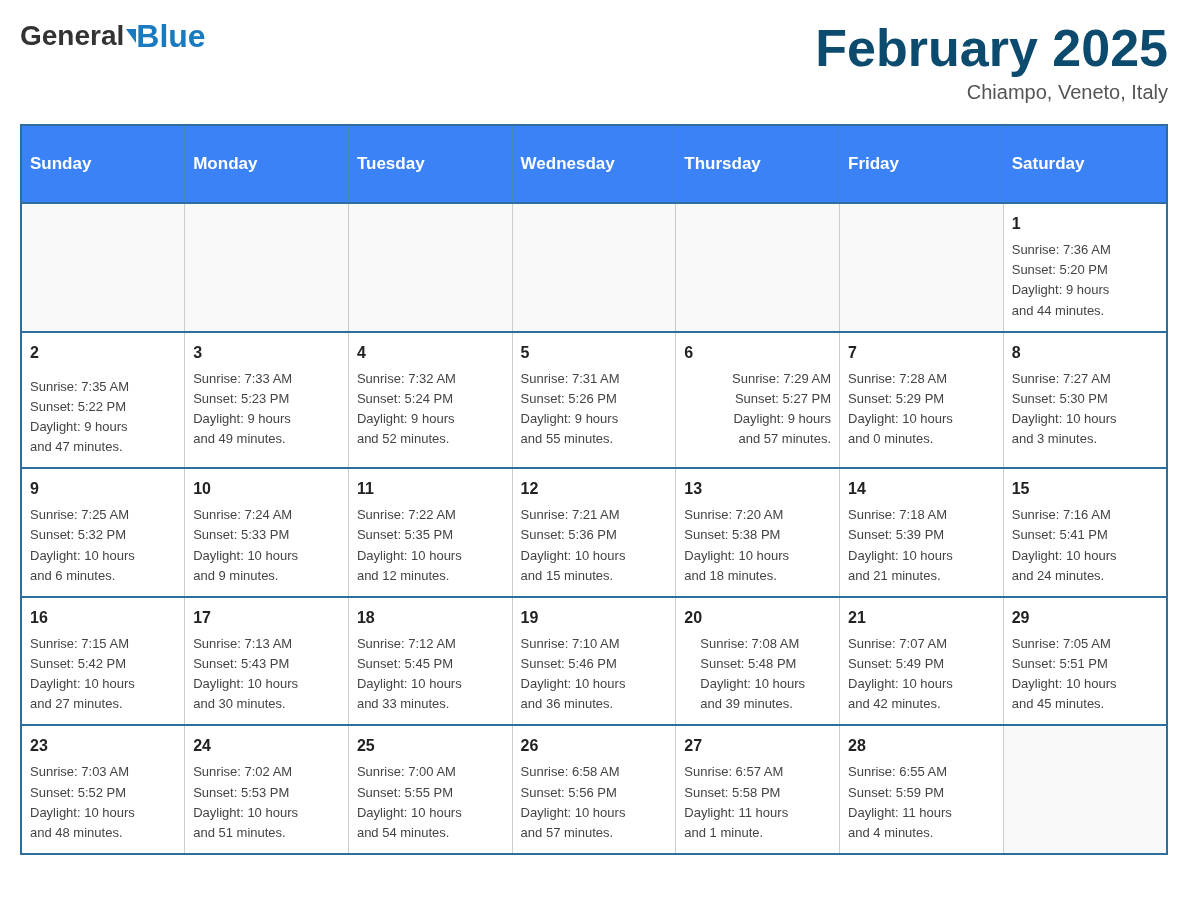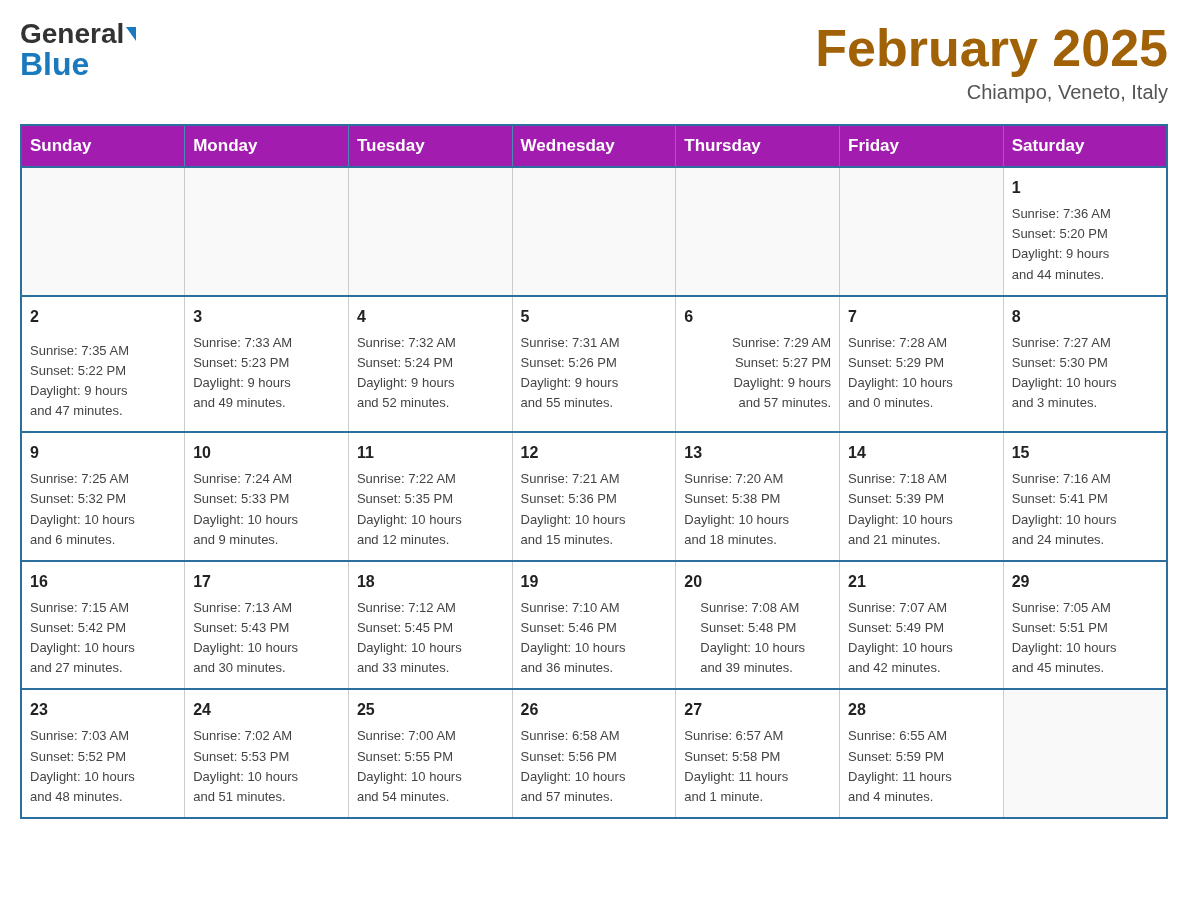--- a/index.html
+++ b/index.html
@@ -12,22 +12,21 @@
       min-height: 918px;
     }
     .header {
       display: flex;
       justify-content: space-between;
       align-items: flex-start;
       margin-bottom: 20px;
     }
     .logo {
       display: flex;
-      flex-direction: column;
-      align-items: flex-start;
+      align-items: center;
     }
     .logo-general {
       font-size: 28px;
       font-weight: bold;
       color: #333;
       line-height: 1;
     }
     .logo-blue {
       font-size: 32px;
       font-weight: bold;
@@ -43,39 +42,39 @@
       border-top: 14px solid #1a7abf;
       margin-left: 2px;
       vertical-align: middle;
     }
     .title-area {
       text-align: right;
     }
     .month-title {
       font-size: 52px;
       font-weight: bold;
-      color: #a16207;
+      color: #0c4a6e;
       line-height: 1.1;
     }
     .location {
       font-size: 20px;
       color: #555;
       margin-top: 4px;
     }
     .calendar {
       width: 100%;
       border-collapse: collapse;
       border: 2px solid #2c6e9e;
     }
     .calendar thead tr th {
-      background-color: #a21caf;
+      background-color: #3b82f6;
       color: #fff;
       font-size: 17px;
       font-weight: bold;
-      padding: 10px 8px;
+      padding: 28px 8px;
       text-align: left;
       border-right: 1px solid #4a8ab5;
     }
     .calendar thead tr th:last-child {
       border-right: none;
     }
     .calendar tbody tr td {
       vertical-align: top;
       padding: 8px 8px 10px 8px;
       border-top: 2px solid #2c6e9e;

